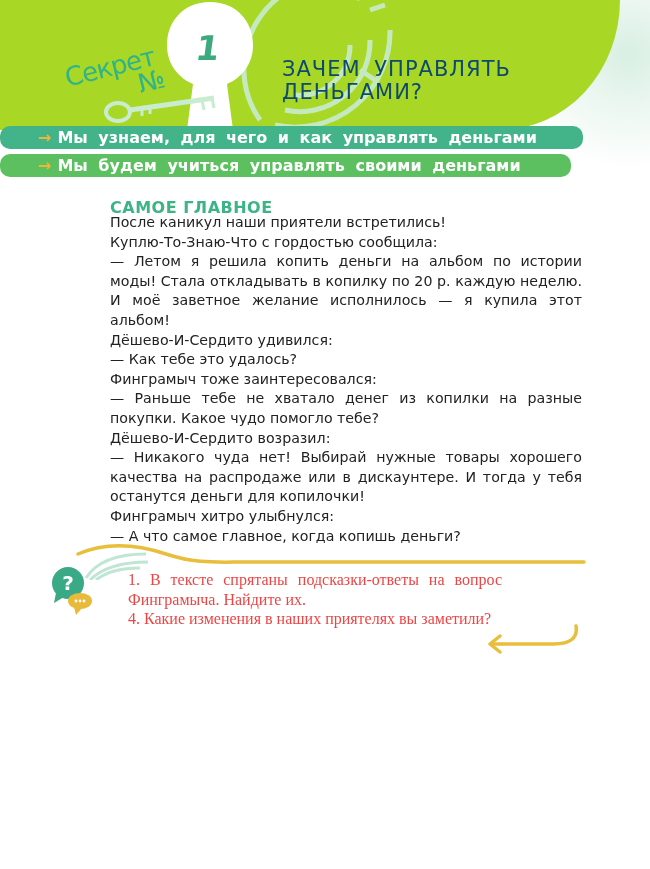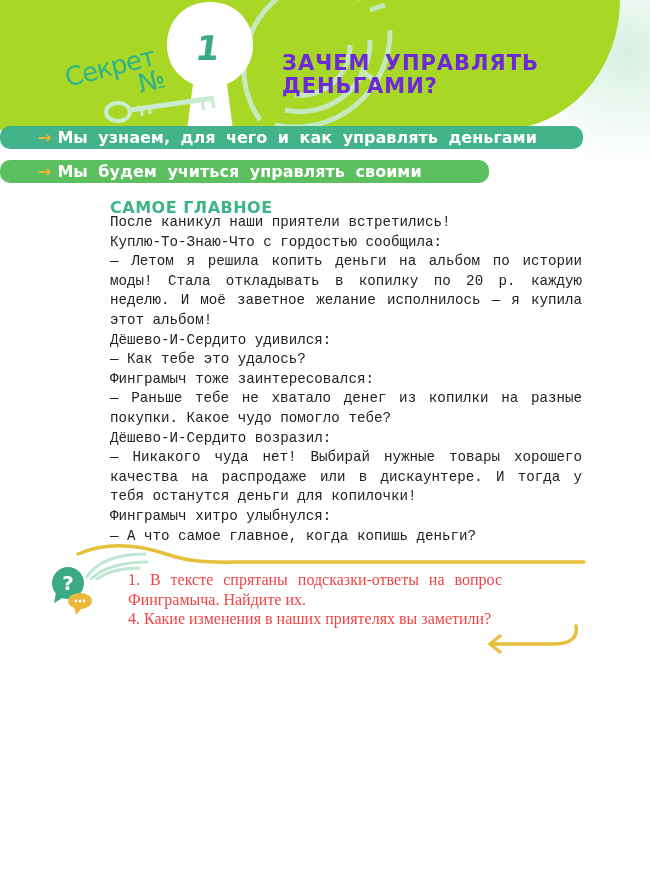--- a/index.html
+++ b/index.html
@@ -26,41 +26,41 @@
     .secret-label {
       position: absolute; left: 64px; top: 52px; color: #2fb38a; font-size: 26px;
       font-family: "DejaVu Sans", sans-serif; transform: rotate(-14deg); letter-spacing: -1px;
     }
     .numero {
       position: absolute; left: 138px; top: 66px; color: #2fb38a; font-size: 26px;
       transform: rotate(-14deg);
     }
     .key { position: absolute; left: 102px; top: 88px; width: 120px; height: 36px; }
     .chapter-title {
-      position: absolute; left: 282px; top: 52px; color: #6d28d9; font-weight: bold;
+      position: absolute; left: 282px; top: 58px; color: #0c4a6e; font-weight: normal;
       font-family: "DejaVu Sans", sans-serif; font-size: 21px; line-height: 23px;
       letter-spacing: 1px; word-spacing: 6px; text-transform: uppercase;
     }
     .goal {
       position: absolute; left: 0; height: 23px; border-radius: 0 10px 10px 0;
       color: #ffffff; font-weight: bold; font-size: 16px; line-height: 23px;
       padding-left: 38px; box-sizing: border-box; word-spacing: 5px;
     }
     .goal .arrow { color: #f2b531; font-weight: bold; margin-right: 6px; }
     .goal1 { top: 126px; width: 583px; background: #43b48a; border-radius: 10px; }
-    .goal2 { top: 160px; width: 489px; background: #5cc061; border-radius: 10px; }
+    .goal2 { top: 154px; width: 571px; background: #5cc061; border-radius: 10px; }
     .section-heading {
       position: absolute; left: 110px; top: 192px; color: #3cb485; font-weight: bold;
       font-size: 16px; letter-spacing: 0.5px; margin-top: 6px;
     }
     .story {
       position: absolute; left: 110px; top: 213px; width: 472px;
       font-family: "DejaVu Sans", sans-serif; font-size: 14.2px; line-height: 19.6px; color: #222;
     }
-    .story p { margin: 0; text-align: justify; text-align-last: left; font-family: Liberation Mono, monospace; }
+    .story p { margin: 0; text-align: justify; text-align-last: left; }
     .q-line { position: absolute; left: 76px; top: 540px; width: 510px; height: 40px; }
     .q-icon { position: absolute; left: 50px; top: 565px; width: 46px; height: 52px; }
     .questions {
       position: absolute; left: 128px; top: 570px; width: 374px;
       font-family: "Liberation Serif", serif; font-size: 16px; line-height: 19.5px; color: #ef4444;
     }
     .questions p { margin: 0; text-align: justify; text-align-last: left; }
     .return-arrow { position: absolute; left: 484px; top: 622px; width: 100px; height: 32px; }
   </style>
 </head>

